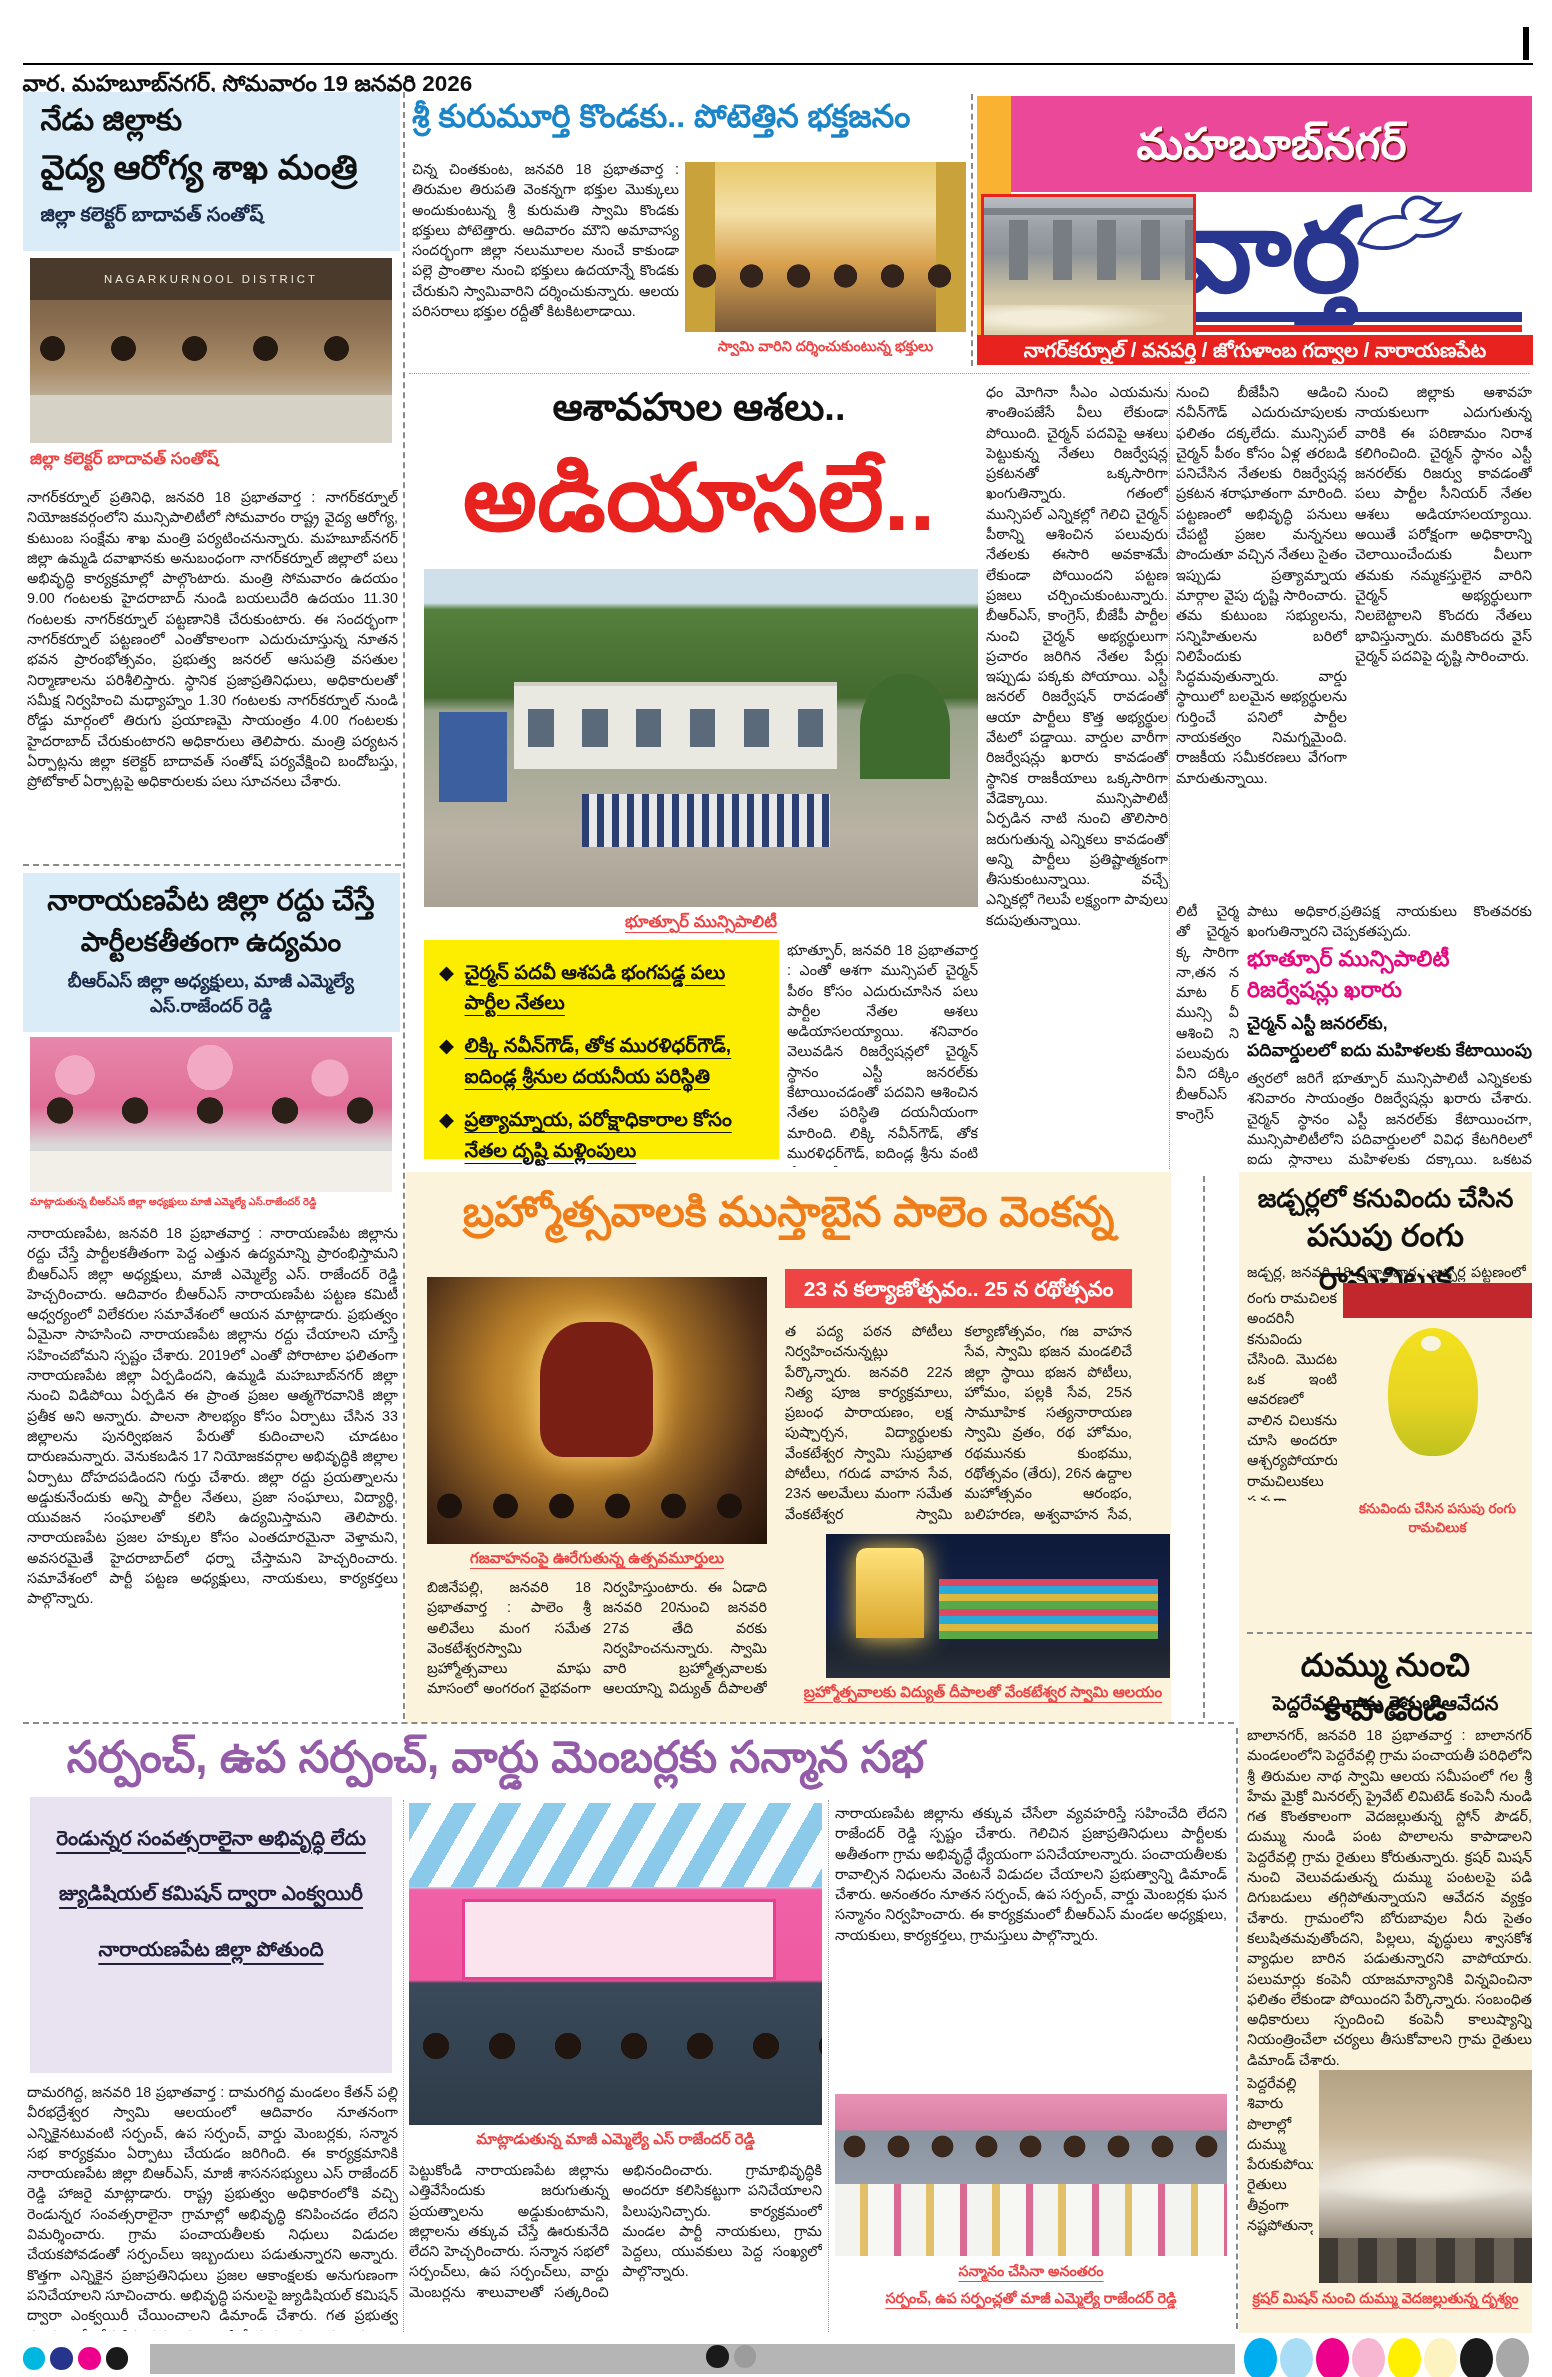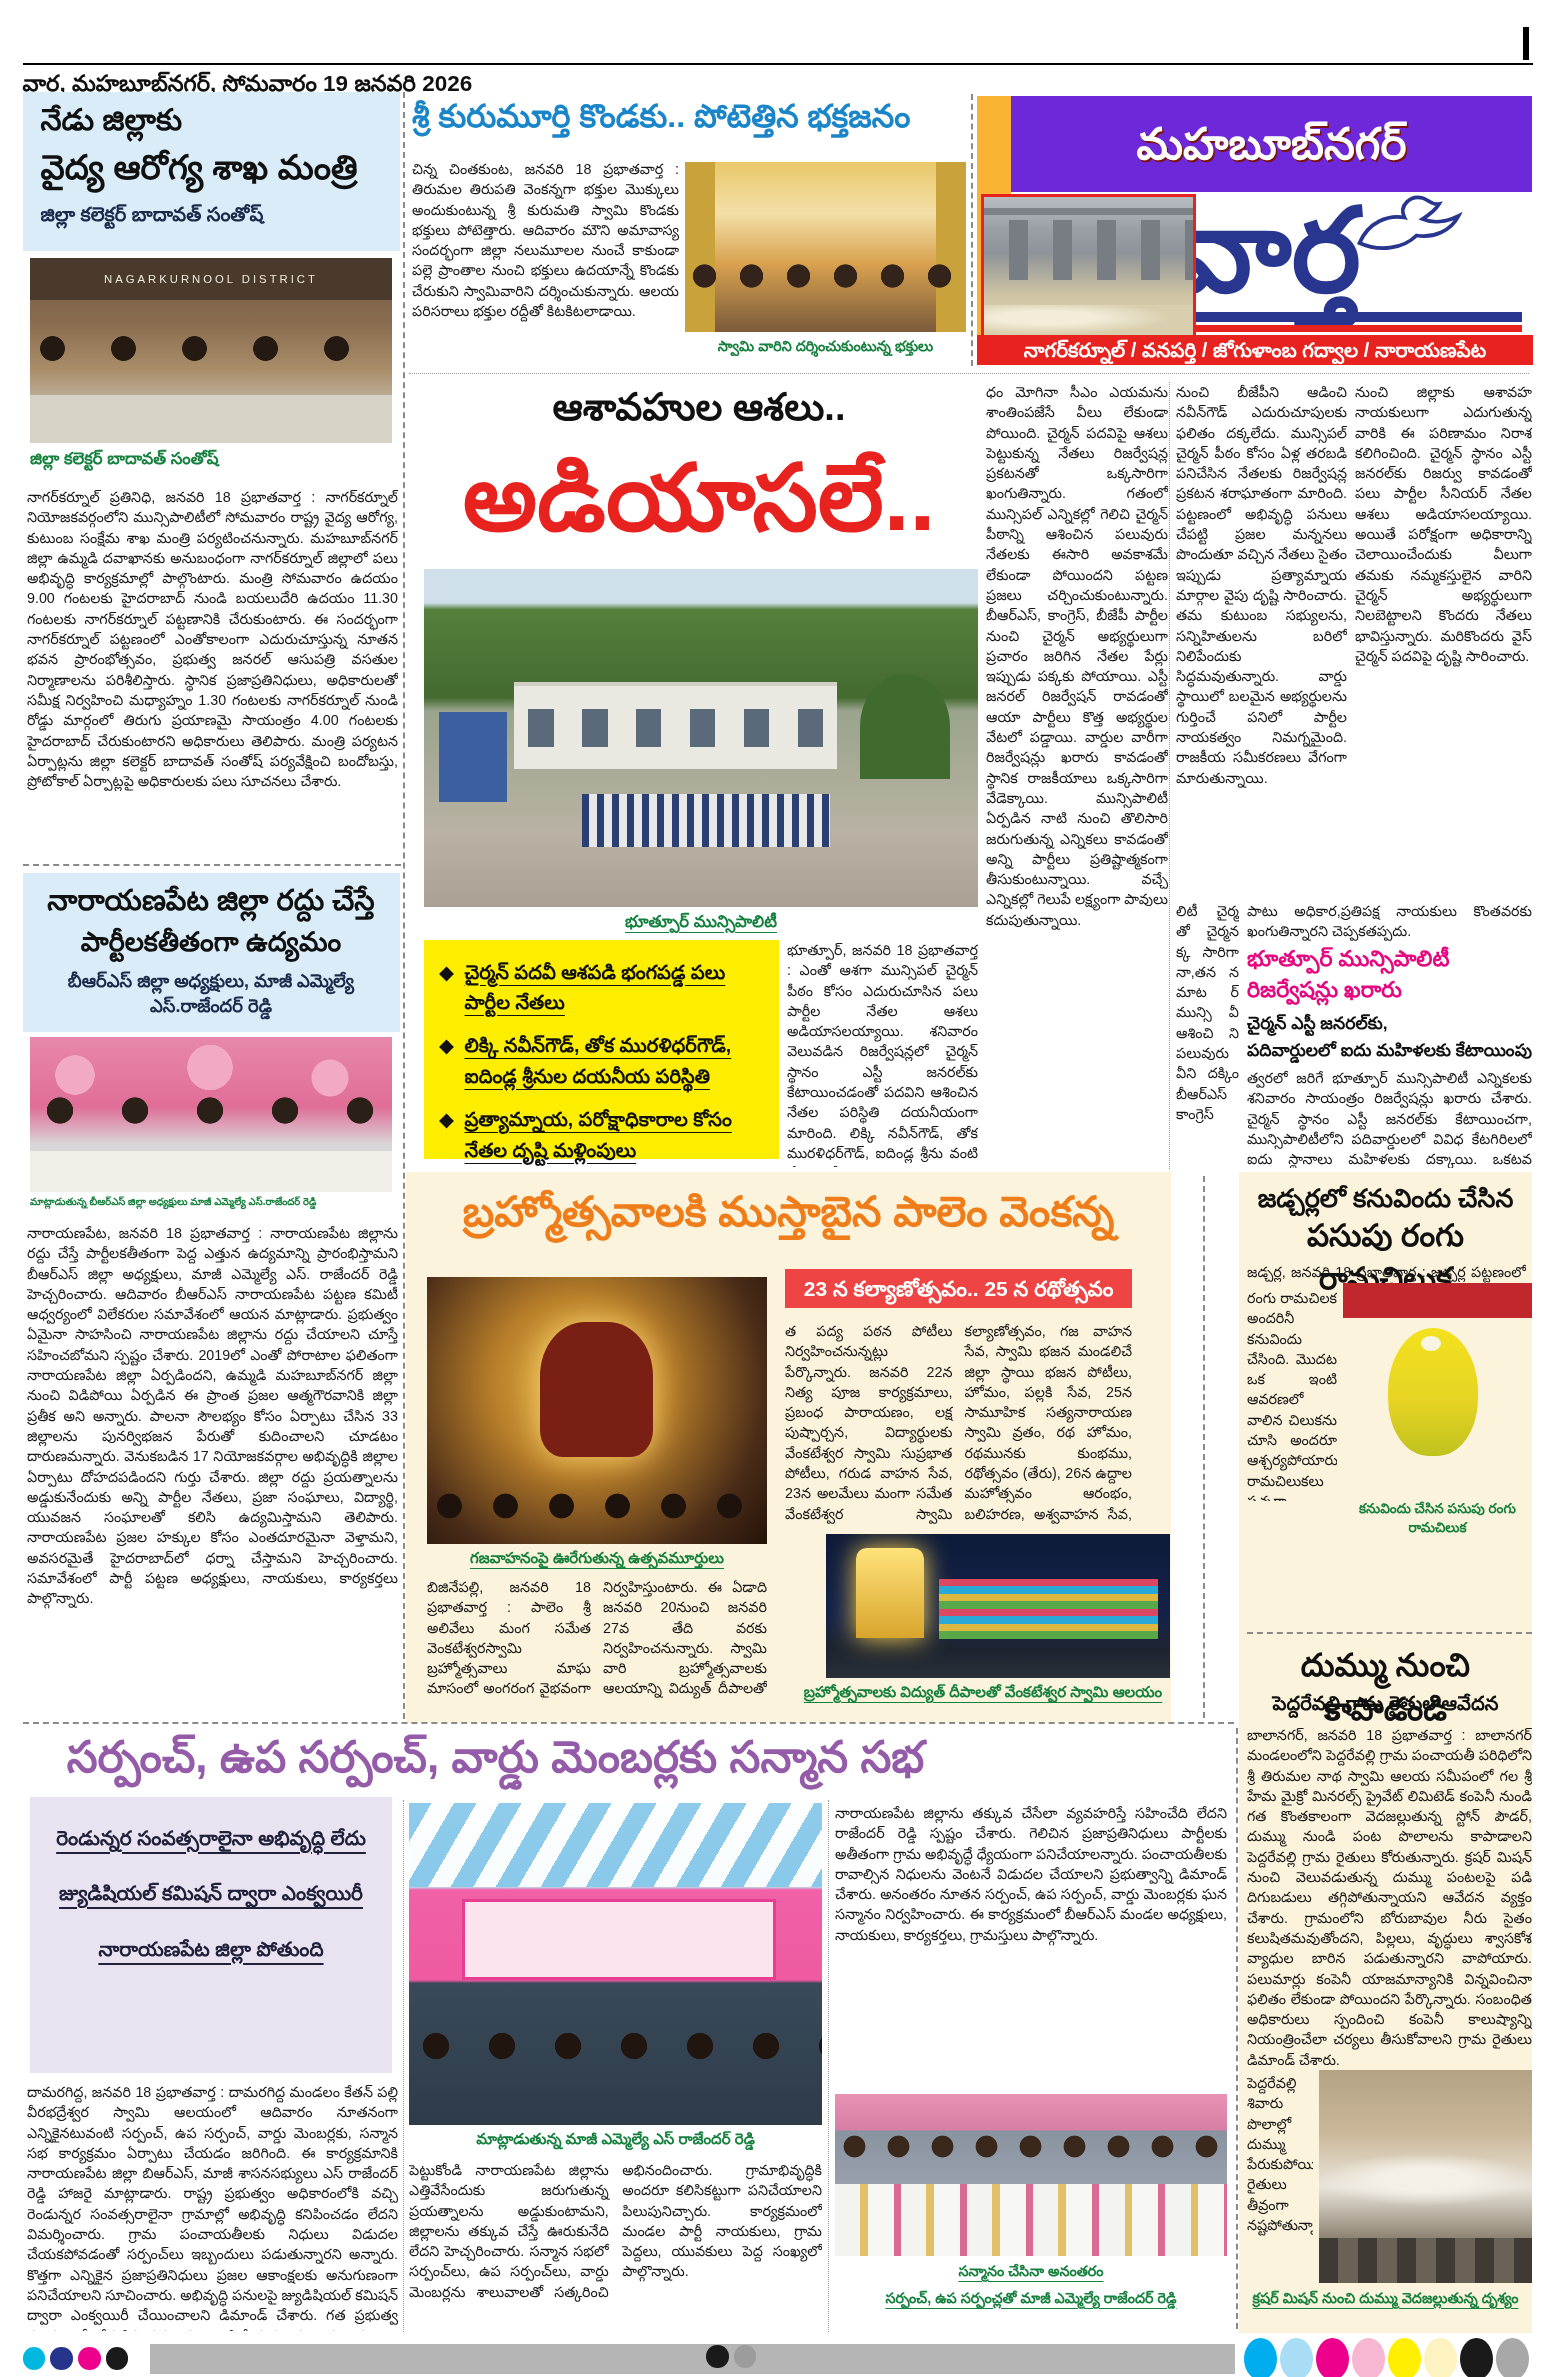--- a/index.html
+++ b/index.html
@@ -1,21 +1,21 @@
 <!DOCTYPE html>
 <html style="font-size:12px"><head>
 <meta charset="utf-8">
 <style>
   html,body{margin:0;padding:0;background:#e9e9e9;}
   .page{position:relative;width:1553px;height:2377px;background:#ffffff;overflow:hidden;
         font-family:"Liberation Sans","DejaVu Sans",sans-serif;color:#111;}
   .abs{position:absolute;}
   .bodytxt{font-size:14.3px;line-height:1.42;text-align:justify;color:#171717;overflow:hidden;}
   .dateline{font-weight:normal;}
-  .cap{font-weight:bold;font-size:15px;color:#15803d;text-align:center;}
+  .cap{font-weight:bold;font-size:15px;color:#ef4444;text-align:center;}
   .cap u, .uline{text-decoration:underline;text-underline-offset:4.5px;}
   .vdash{position:absolute;width:0;border-left:2.3px dashed #8a8a8a;}
   .vdot{position:absolute;width:0;border-left:1.5px dotted #9a9a9a;}
   .hdash{position:absolute;height:0;border-top:2.3px dashed #8a8a8a;}
   .hdot{position:absolute;height:0;border-top:1.5px dotted #9a9a9a;}
   .photo{position:absolute;overflow:hidden;}
   .dot{display:inline-block;width:22.5px;height:22.5px;border-radius:50%;margin-right:5.3px;}
   .bigdots .dot{width:33px;height:42px;margin-right:3px;border-radius:50%;}
   .yb-item{display:flex;gap:10.5px;font-weight:bold;font-size:19.5px;line-height:1.55;margin-bottom:13.5px;}
   .yb-item .txt{text-decoration:underline;text-underline-offset:6px;}
@@ -59,21 +59,21 @@
     <span>తిరుమల తిరుపతి వెంకన్నగా భక్తుల మొక్కులు అందుకుంటున్న శ్రీ కురుమతి స్వామి కొండకు భక్తులు పోటెత్తారు. ఆదివారం మౌని అమావాస్య సందర్భంగా జిల్లా నలుమూలల నుంచే కాకుండా పల్లె ప్రాంతాల నుంచి భక్తులు ఉదయాన్నే కొండకు చేరుకుని స్వామివారిని దర్శించుకున్నారు. ఆలయ పరిసరాలు భక్తుల రద్దీతో కిటకిటలాడాయి.</span>
   </div>
   <div class="photo" style="left:685px;top:162px;width:281px;height:170px;background:linear-gradient(180deg,#e9c86a 0%,#f3e0a8 30%,#d8a14e 60%,#7a5a3a 100%);">
     <div style="position:absolute;left:0;top:0;width:30px;height:100%;background:#caa23c;"></div>
     <div style="position:absolute;right:0;top:0;width:30px;height:100%;background:#caa23c;"></div>
     <div class="heads" style="bottom:0;height:83px;background-image:radial-gradient(circle at 19.5px 27px,#33231a 11.3px,transparent 12px);background-size:47px 83px;"></div>
   </div>
   <div class="abs cap" style="left:685px;top:338px;width:281px;font-size:14.3px;">స్వామి వారిని దర్శించుకుంటున్న భక్తులు</div>
 
   <div class="abs" style="left:977px;top:96px;width:35px;height:266px;background:#f9b232;"></div>
-  <div class="abs" style="left:1011px;top:96px;width:521px;height:96px;background:#6d28d9;color:#fff;text-align:center;font-size:44px;font-weight:bold;line-height:96px;text-shadow:1.5px 1.5px 0 #7a1210;">మహబూబ్‌నగర్</div>
+  <div class="abs" style="left:1011px;top:96px;width:521px;height:96px;background:#ec4899;color:#fff;text-align:center;font-size:44px;font-weight:bold;line-height:96px;text-shadow:1.5px 1.5px 0 #7a1210;">మహబూబ్‌నగర్</div>
   <div class="abs" style="left:1011px;top:192px;width:521px;height:143px;background:#fff;">
     <div style="position:absolute;left:158px;top:-9px;font-size:117px;font-weight:800;color:#28368f;">వార్త</div>
     <svg style="position:absolute;left:338px;top:-3px;" width="120" height="72" viewBox="0 0 160 96">
       <path d="M14,72 C26,44 52,34 74,38 C66,22 82,8 98,12 C106,14 110,22 120,20 C114,30 106,35 98,40 C112,46 130,44 146,36 C136,56 112,66 90,62 C72,80 40,84 14,72 Z" fill="#ffffff" stroke="#28368f" stroke-width="5"></path>
     </svg>
     <div style="position:absolute;left:132px;top:120px;width:379px;height:9.8px;background:#28368f;"></div>
     <div style="position:absolute;left:132px;top:133px;width:379px;height:6.8px;background:#e8231f;"></div>
   </div>
   <div class="photo" style="left:981px;top:194px;width:209px;height:140px;border:3px solid #e8231f;background:linear-gradient(180deg,#b8bdc2 0%,#9aa0a6 22%,#8d9398 40%,#cfc4a4 70%,#e3d9b8 100%);">
     <div style="position:absolute;left:0;top:10.5px;right:0;height:7.5px;background:#7c8287;"></div>

